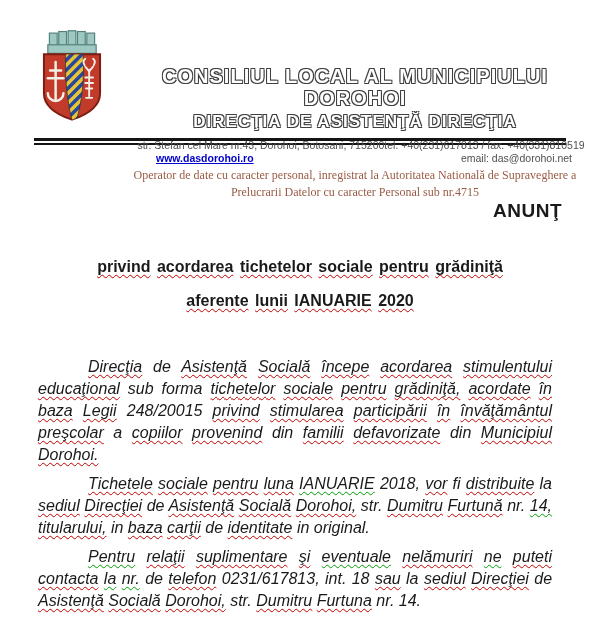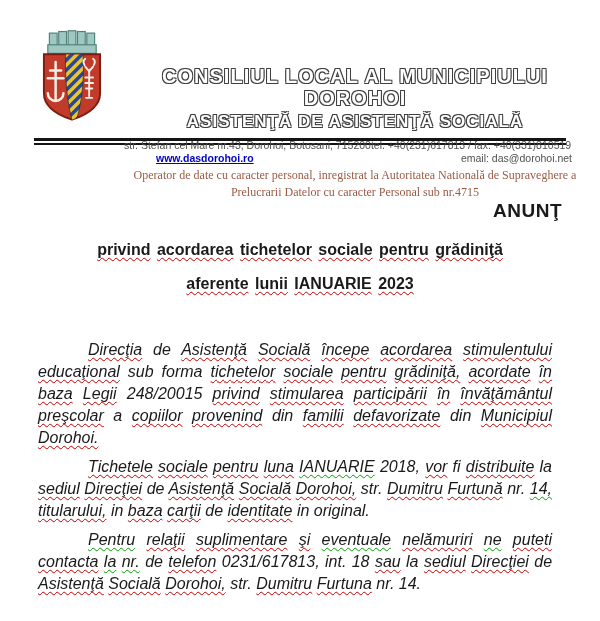--- a/index.html
+++ b/index.html
@@ -13,37 +13,37 @@
   
   .header { position:relative; height:133px; }
   .logo { position:absolute; left:33px; top:20px; width:78px; height:112px; }
   .head-right { position:absolute; left:112px; top:24px; width:486px; text-align:center; }
   .org1, .org2 {
     font-weight:bold; color:#ffffff; letter-spacing:1px; line-height:1.1;
     text-shadow:-1px -1px 0 #3f3f3f, 1px -1px 0 #3f3f3f, -1px 1px 0 #3f3f3f, 1px 1px 0 #3f3f3f;
   }
   .org1 { font-size:20px;margin-top:41px; }
   .org2 { font-size:17px; margin-top:4px; }
-  .addr-row { display:flex; justify-content:flex-start; margin-top:7px;
+  .addr-row { display:flex; justify-content:center; margin-top:7px;
               font-size:10.5px; color:#4f4f4f; padding-left:12px; }
   .web-row { display:flex; align-items:baseline; margin-top:1px; font-size:10.5px; color:#4f4f4f;gap:24px; }
   .web { margin-left:44px; color:#0000cc; font-weight:bold; text-decoration:underline; }
   .email { margin-left:auto; margin-right:26px; }
   .privacy { margin-top:3px; font-family:"Liberation Serif","DejaVu Serif",serif;
              font-size:12px; color:#9a5b45; line-height:1.45; padding:0 2px; }
 
   
   .rule { margin:5px 34px 0 34px; }
   .rule-a { height:3px; background:#141414; margin-bottom:2px; }
   .rule-b { height:2px; background:#141414; }
 
   
   .main { padding:0 38px; }
   .title { text-align:right; font-size:19px; font-weight:bold; letter-spacing:0.5px; margin-top:55px; }
-  .sub { text-align:center; font-size:16px; font-weight:bold; margin-top:19px; word-spacing:2px; }
+  .sub { text-align:center; font-size:16px; font-weight:bold; margin-top:36px; word-spacing:2px; }
   .sub.second { margin-top:16px; }
   .paras { margin-top:46px; }
   .paras p { font-size:16px; line-height:22px; text-align:justify; text-indent:50px; margin:0 10px 7px 0;font-style:italic; }
 
   .sq-r { text-decoration:underline; text-decoration-style:wavy; text-decoration-color:#c40000;
           text-decoration-thickness:1px; text-underline-offset:2px; text-decoration-skip-ink:none; }
   .sq-g { text-decoration:underline; text-decoration-style:wavy; text-decoration-color:#00a000;
           text-decoration-thickness:1px; text-underline-offset:2px; text-decoration-skip-ink:none; }
 </style>
 </head>
@@ -96,42 +96,42 @@
           <line x1="67" y1="72" x2="77" y2="72"></line>
           <line x1="67" y1="79" x2="77" y2="79"></line>
           <line x1="68" y1="86" x2="76" y2="86"></line>
           <path d="M68,98 h8"></path>
         </g>
       </svg>
     </div>
 
     <div class="head-right">
       <div class="org1">CONSILIUL LOCAL AL MUNICIPIULUI DOROHOI</div>
-      <div class="org2">ASISTENŢĂ DE ASISTENŢĂ SOCIALĂ</div>
+      <div class="org2">DIRECŢIA DE ASISTENŢĂ DIRECŢIA</div>
       <div class="addr-row">
         <span>str. Stefan cel Mare nr.43, Dorohoi,  Botosani, 715200</span>
         <span>tel.   +40(231)617813  / fax.   +40(331)810519</span>
       </div>
       <div class="web-row">
         <span class="web">www.dasdorohoi.ro</span>
         <span class="email">email:  das@dorohoi.net</span>
       </div>
       <div class="privacy">Operator de date cu caracter  personal, inregistrat la Autoritatea Natională de Supraveghere a Prelucrarii Datelor cu caracter Personal sub nr.4715</div>
     </div>
   </div>
 
   <div class="rule">
     <div class="rule-a"></div>
     <div class="rule-b"></div>
   </div>
 
   <div class="main">
     <div class="title">ANUNŢ</div>
     <div class="sub"><span class="sq-r">privind</span> <span class="sq-r">acordarea</span> <span class="sq-r">tichetelor</span> <span class="sq-r">sociale</span> <span class="sq-r">pentru</span> <span class="sq-r">grădiniţă</span></div>
-    <div class="sub second"><span class="sq-r">aferente</span> <span class="sq-r">lunii</span> <span class="sq-r">IANUARIE</span> <span class="sq-r">2023</span></div>
+    <div class="sub second"><span class="sq-r">aferente</span> <span class="sq-r">lunii</span> <span class="sq-r">IANUARIE</span> <span class="sq-r">2020</span></div>
     <div class="paras">
         <p><span class="sq-r">Direcţia</span> <span>de</span> <span class="sq-r">Asistenţă</span> <span class="sq-r">Socială</span> <span class="sq-r">începe</span> <span class="sq-r">acordarea</span> <span class="sq-r">stimulentului</span> <span class="sq-r">educaţional</span> <span>sub</span> <span>forma</span> <span class="sq-r">tichetelor</span> <span class="sq-r">sociale</span> <span class="sq-r">pentru</span> <span class="sq-r">grădiniţă,</span> <span class="sq-r">acordate</span> <span class="sq-r">în</span> <span class="sq-r">baza</span> <span class="sq-r">Legii</span> <span>248/20015</span> <span class="sq-r">privind</span> <span class="sq-r">stimularea</span> <span class="sq-r">participării</span> <span class="sq-r">în</span> <span class="sq-r">învăţământul</span> <span class="sq-r">preşcolar</span> <span>a</span> <span class="sq-r">copiilor</span> <span class="sq-r">provenind</span> <span>din</span> <span class="sq-r">familii</span> <span class="sq-r">defavorizate</span> <span>din</span> <span class="sq-r">Municipiul</span> <span class="sq-r">Dorohoi.</span></p>
         <p><span class="sq-r">Tichetele</span> <span class="sq-r">sociale</span> <span class="sq-r">pentru</span> <span class="sq-r">luna</span> <span class="sq-g">IANUARIE</span> <span>2018,</span> <span class="sq-r">vor</span> <span>fi</span> <span class="sq-r">distribuite</span> <span>la</span> <span class="sq-r">sediul</span> <span class="sq-r">Direcţiei</span> <span>de</span> <span class="sq-r">Asistenţă</span> <span class="sq-r">Socială</span> <span class="sq-r">Dorohoi,</span> <span>str.</span> <span class="sq-r">Dumitru</span> <span class="sq-r">Furtună</span> <span>nr.</span> <span class="sq-g">14,</span> <span class="sq-r">titularului,</span> <span>in</span> <span class="sq-r">baza</span> <span class="sq-r">carţii</span> <span>de</span> <span class="sq-r">identitate</span> <span>in</span> <span>original.</span></p>
         <p><span class="sq-g">Pentru</span> <span class="sq-r">relaţii</span> <span class="sq-r">suplimentare</span> <span class="sq-r">şi</span> <span class="sq-g">eventuale</span> <span class="sq-r">nelămuriri</span> <span class="sq-g">ne</span> <span class="sq-r">puteti</span> <span class="sq-r">contacta</span> <span class="sq-g">la</span> <span class="sq-g">nr.</span> <span>de</span> <span class="sq-r">telefon</span> <span>0231/617813,</span> <span>int.</span> <span>18</span> <span class="sq-r">sau</span> <span>la</span> <span class="sq-r">sediul</span> <span class="sq-r">Direcţiei</span> <span>de</span> <span class="sq-r">Asistenţă</span> <span class="sq-r">Socială</span> <span class="sq-r">Dorohoi,</span> <span>str.</span> <span class="sq-r">Dumitru</span> <span class="sq-r">Furtuna</span> <span>nr.</span> <span>14.</span></p>
       </div>
   </div>
 
 </div>
 
 </body></html>

